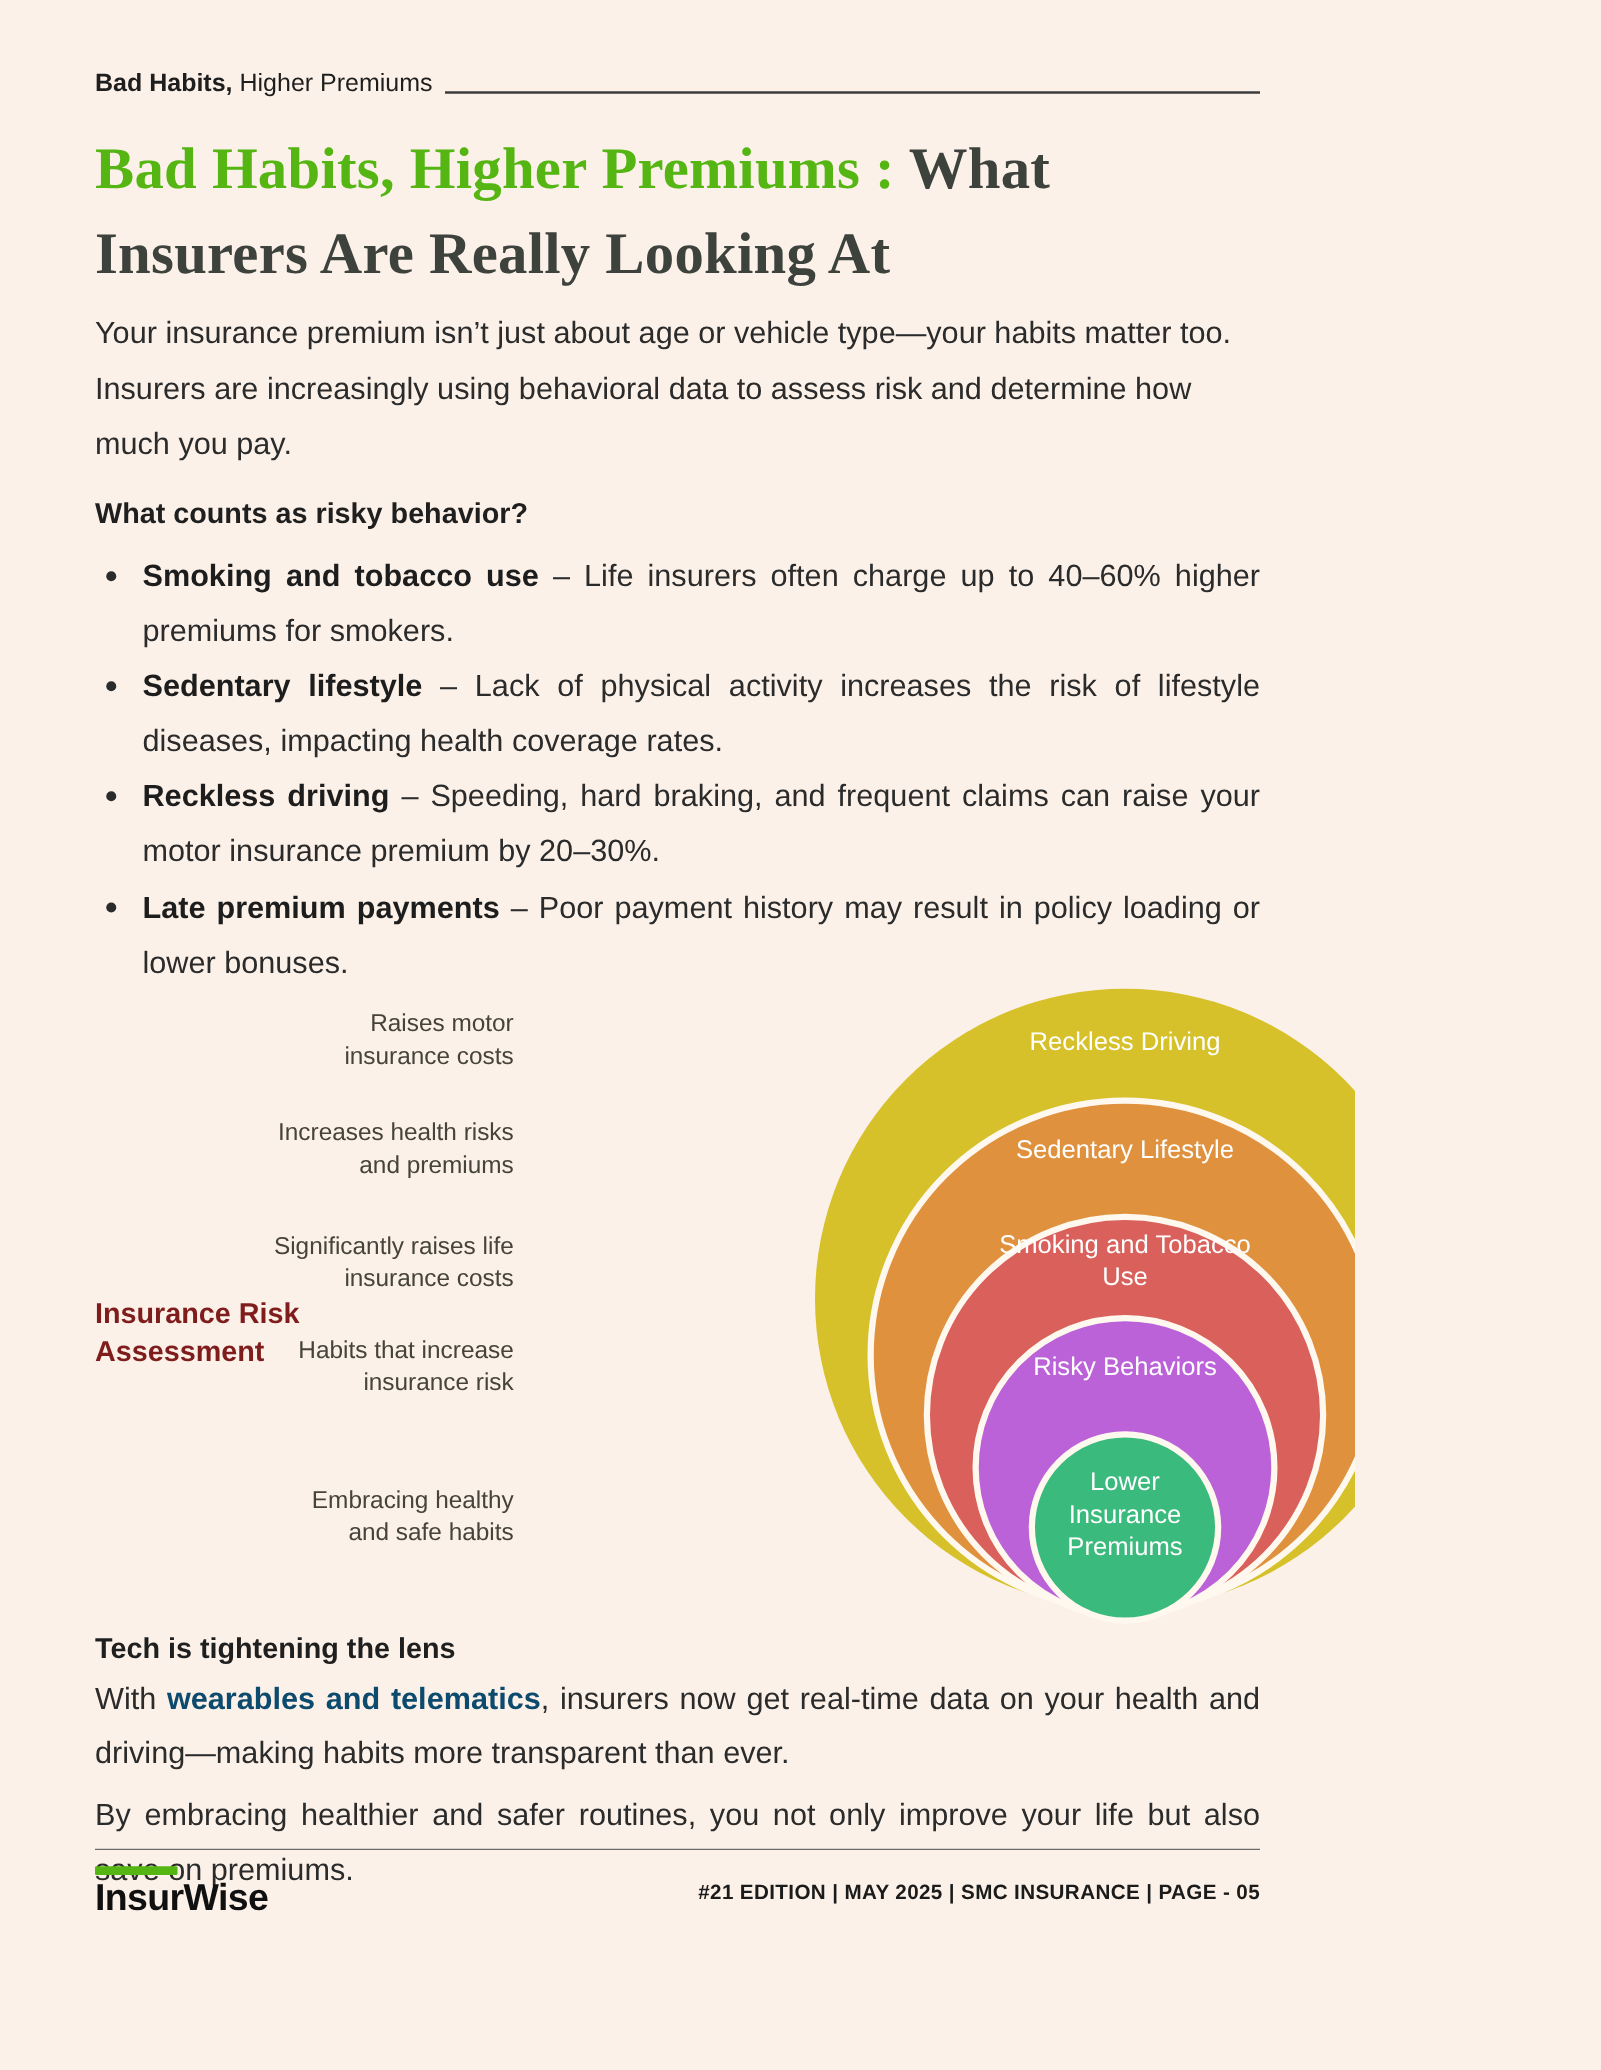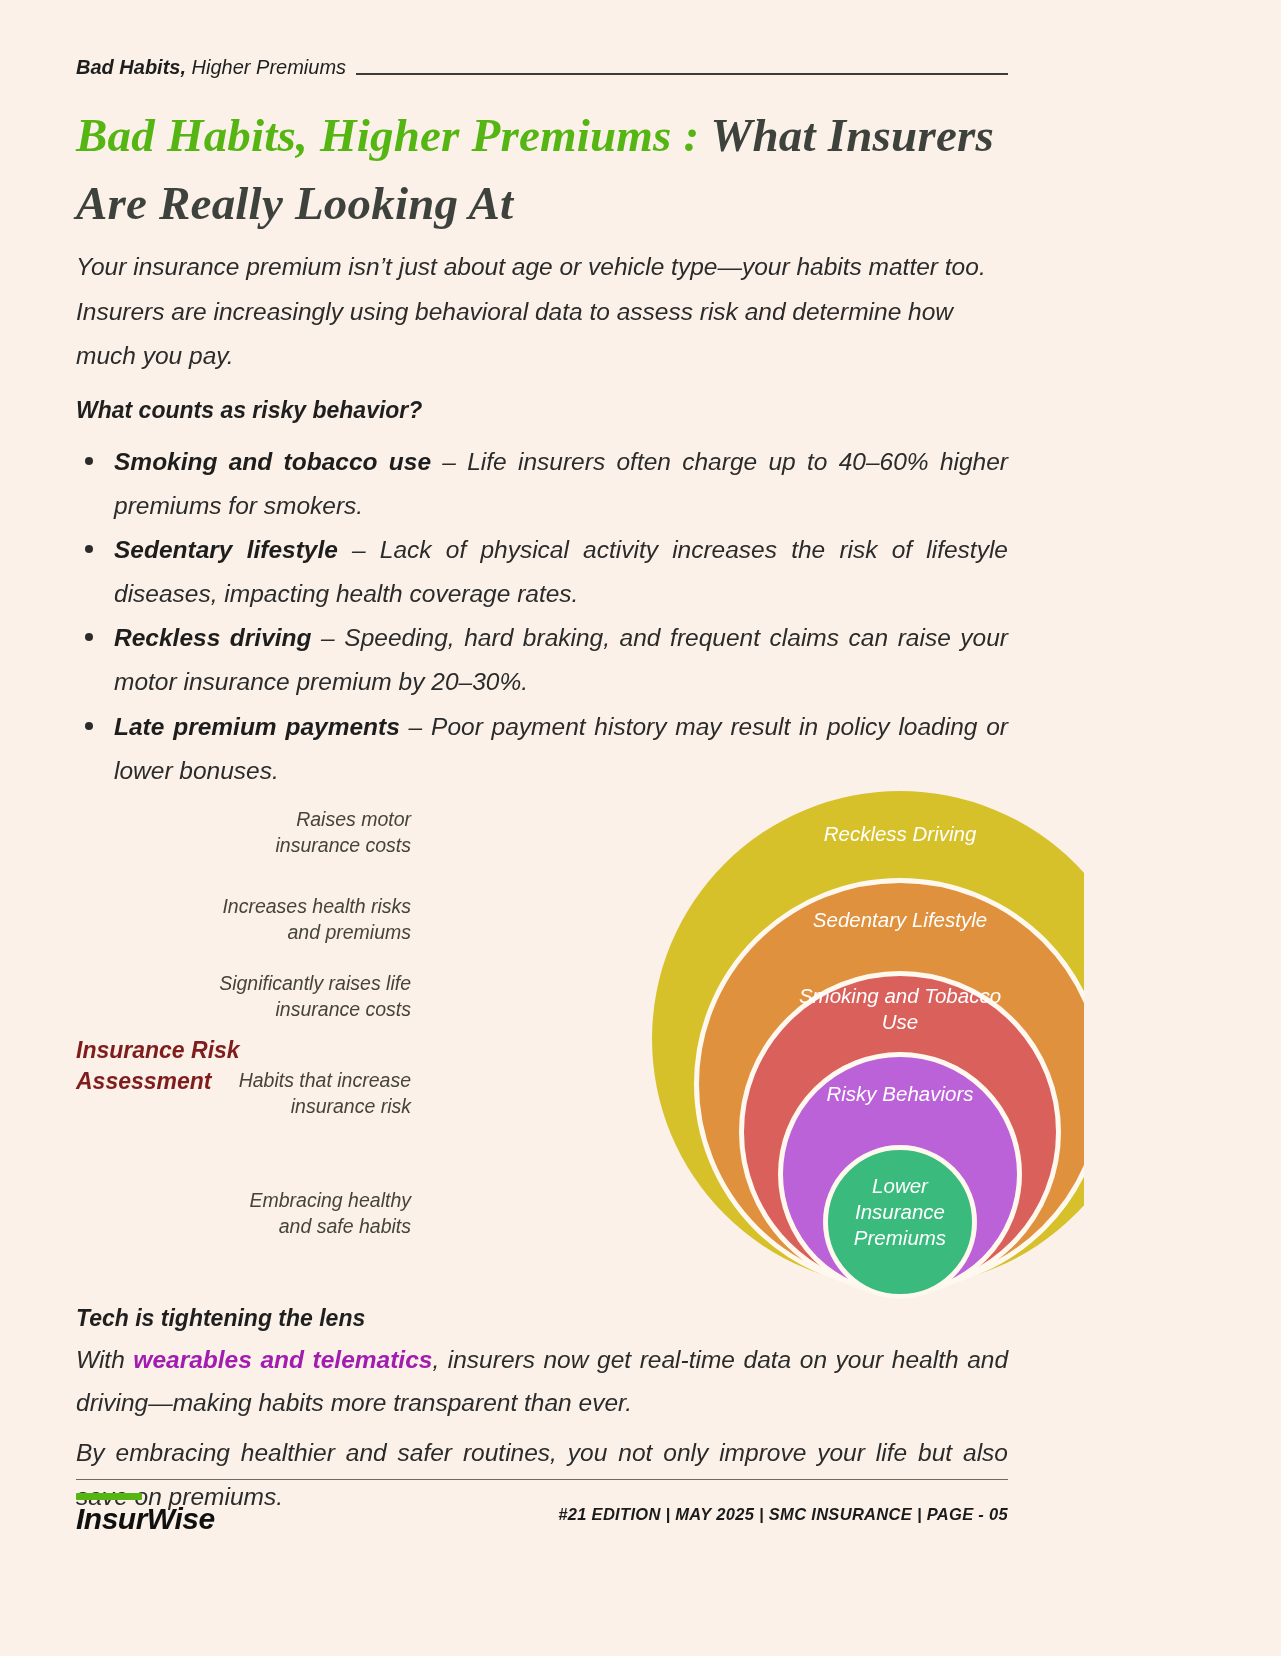--- a/index.html
+++ b/index.html
@@ -5,21 +5,20 @@
   * { margin:0; padding:0; box-sizing:border-box; }
   html,body { background:#fbf1e8; }
   .page {
     position:relative;
     width:1084px; height:1656px;
     background:#fbf1e8;
     font-family:"Liberation Sans", sans-serif;
     color:#2c2c2c;
     padding:0 76px;
     overflow:hidden;
-    font-style:italic;
   }
 
   
   .topbar { display:flex; align-items:flex-end; margin-top:56px; font-size:20px; color:#1e1e1e; }
   .topbar b { font-weight:700; }
   .topbar-rule { flex:1; border-bottom:2px solid #3c3c3c; margin-left:10px; margin-bottom:4px; }
 
   
   h1.title {
     font-family:"Liberation Serif", serif;
@@ -72,34 +71,34 @@
   .label-3 { left:714px; width:220px; top:200px; }
   .label-4 { left:674px; width:300px; top:298px; }
   .label-5 { left:764px; width:120px; top:390px; }
 
   .ann {
     position:absolute; right:597px; text-align:right;
     font-size:19.5px; line-height:1.33; color:#46443a;
   }
   .ann-1 { top:24px;  width:150px; }
   .ann-2 { top:111px; width:215px; }
-  .ann-3 { top:188px; width:230px; }
+  .ann-3 { top:202px; width:230px; }
   .ann-4 { top:285px; width:205px; }
   .ann-5 { top:405px; width:190px; }
 
   .side-title {
     position:absolute; left:0; top:252px; width:200px;
     font-size:23px; font-weight:700; color:#7f1d1d; line-height:1.35;
   }
 
   
   h2.tech-heading { margin-top:6px; }
   p.body-p { font-size:24.5px; line-height:1.78; margin-top:6px; color:#2b2b2b; }
   p.justify { text-align:justify; }
-  p.body-p b { font-weight:700; color:#a21caf; }
+  p.body-p b { font-weight:700; color:#0c4a6e; }
 
   
   .footer {
     position:absolute; left:76px; right:76px; top:1479px;
     border-top:1.5px solid #6b6b6b;
   }
   .footer-row { display:flex; justify-content:space-between; align-items:center; padding-top:13px; }
   .logo { display:flex; flex-direction:column; }
   .logo-accent { width:66px; height:7px; background:#55b513; border-radius:1px; margin-bottom:2px; }
   .logo-text { font-size:30px; font-weight:700; letter-spacing:-0.5px; color:#101010; }

